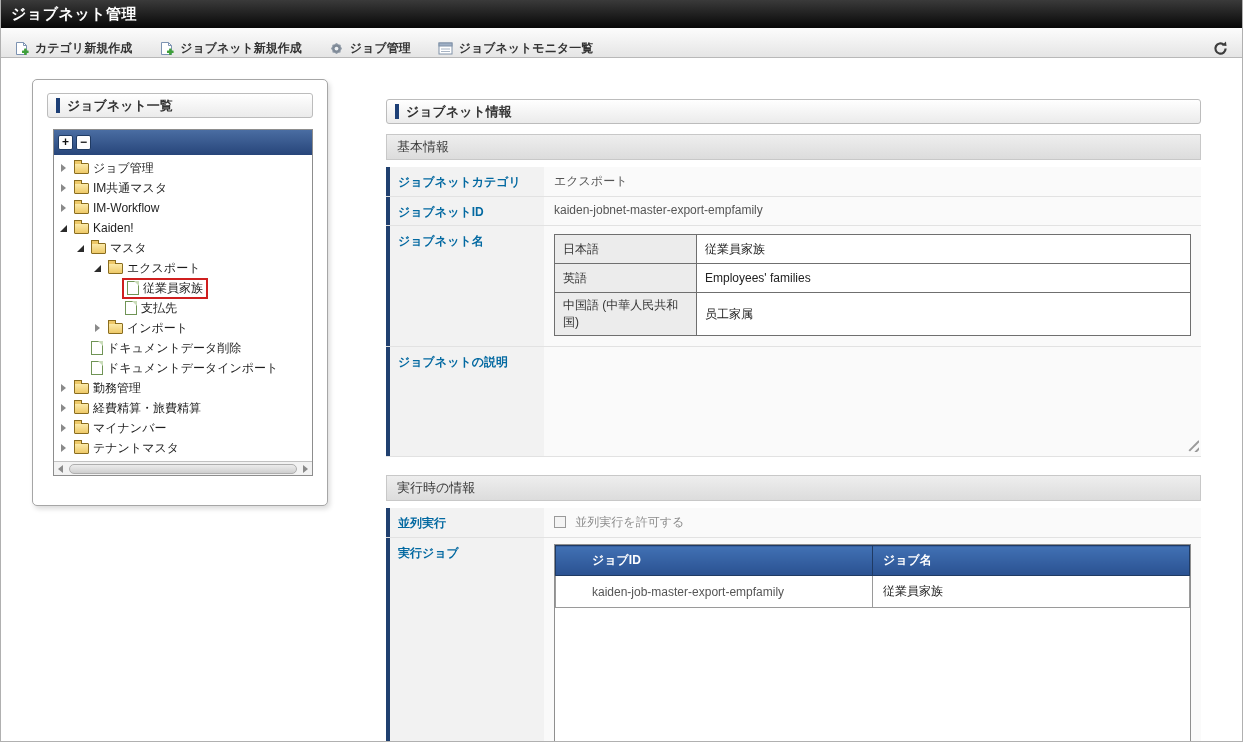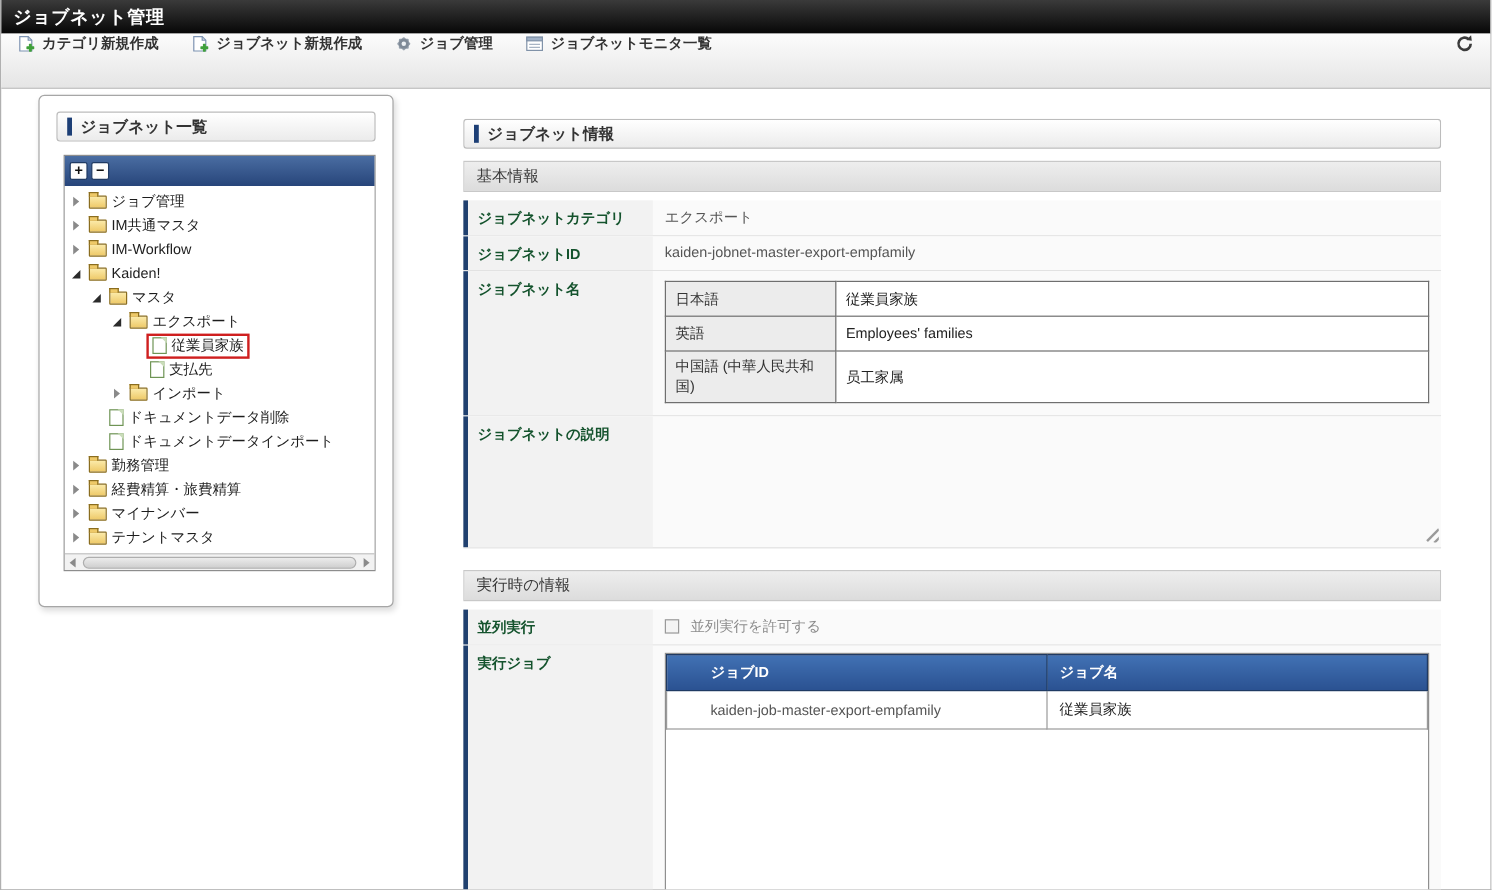--- a/index.html
+++ b/index.html
@@ -7,21 +7,21 @@
   body { font-family:"Liberation Sans","DejaVu Sans",sans-serif; font-size:12px; color:#333; background:#fff; }
 
   .app { position:relative; width:1243px; height:742px; overflow:hidden; background:#fff;
          border-left:1px solid #b0b0b0; border-right:1px solid #b0b0b0; border-bottom:1px solid #b0b0b0; }
 
   
   .topbar { height:28px; background:linear-gradient(#3a3a3a,#070707); display:flex; align-items:center; padding:0 10px; }
   .topbar .title { color:#fff; font-weight:bold; font-size:15px; letter-spacing:.5px; }
 
   
-  .toolbar { height:46px; background:linear-gradient(#fcfcfc,#e5e5e5); border-bottom:1px solid #b8b8b8; display:flex; align-items:flex-start; }
+  .toolbar { height:30px; background:linear-gradient(#fcfcfc,#e5e5e5); border-bottom:1px solid #b8b8b8; display:flex; align-items:flex-end; }
   .tbtn { display:flex; align-items:center; gap:6px; padding:0 13px; font-weight:bold; color:#333; cursor:pointer; white-space:nowrap; }
   .tsep { width:1px; background:#c6c6c6; box-shadow:1px 0 0 rgba(255,255,255,.9); margin:3px 0; }
   .tspacer { flex:1; }
   .refresh-btn { width:44px; display:flex; align-items:center; justify-content:center; cursor:pointer; }
   .ticon { display:flex; align-items:center; }
 
   
   .left-panel { position:absolute; left:31px; top:79px; width:296px; height:427px; background:#fff;
                 border:1px solid #a6a6a6; border-radius:5px; box-shadow:2px 3px 5px rgba(0,0,0,.14); padding:13px 14px; }
   .panel-title { height:25px; border:1px solid #bcbcbc; border-radius:3px; background:linear-gradient(#ffffff,#ebebeb);
@@ -60,21 +60,21 @@
   .hs-thumb { flex:1; height:10px; margin:0 1px; background:linear-gradient(#ececec,#cfcfcf);
               border:1px solid #aeaeae; border-radius:5px; cursor:pointer; }
 
   
   .right-panel { position:absolute; left:385px; top:99px; width:815px; height:643px; overflow:hidden; }
   .section-bar { margin-top:10px; height:26px; line-height:24px; background:linear-gradient(#eeeeee,#dcdcdc);
                  border:1px solid #c8c8c8; padding:0 10px; color:#3a3a3a; font-size:13px; }
   .section-bar.mt-lg { margin-top:18px; }
   .form { margin-top:7px; }
   .frow { display:flex; border-bottom:1px solid #e2e2e2; background:#fafafa; min-height:29px; }
-  .flabel { flex:0 0 158px; border-left:4px solid #20406f; background:#f2f2f2; padding:7px 8px 0; font-weight:bold; color:#14532d; }
+  .flabel { flex:0 0 158px; border-left:4px solid #20406f; background:#f2f2f2; padding:7px 8px 0; font-weight:bold; color:#0369a1; }
   .fvalue { flex:1; padding:6px 10px; color:#555; }
   .frow.desc { height:110px; }
   .frow.jobs { border-bottom:none; }
 
   .name-table { border-collapse:collapse; width:100%; margin:2px 0 4px; }
   .name-table td { border:1px solid #6f6f6f; padding:4px 8px; font-size:12px; height:29px; }
   .name-table td.lang { width:142px; background:#ececec; color:#333; }
   .name-table td.val { background:#fff; color:#222; }
 
   .desc-area { position:relative; height:96px; cursor:text; }

